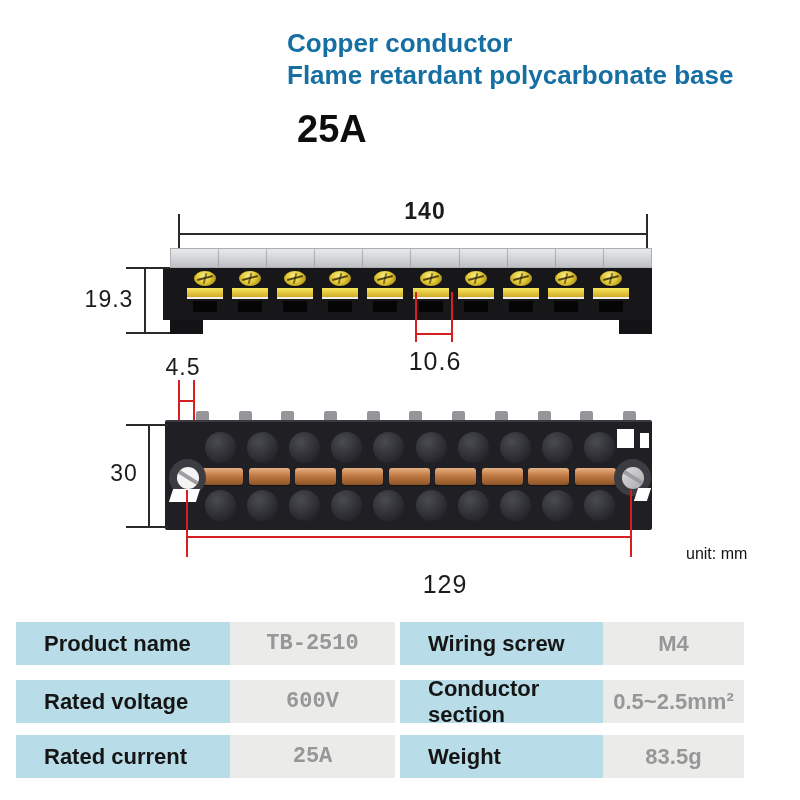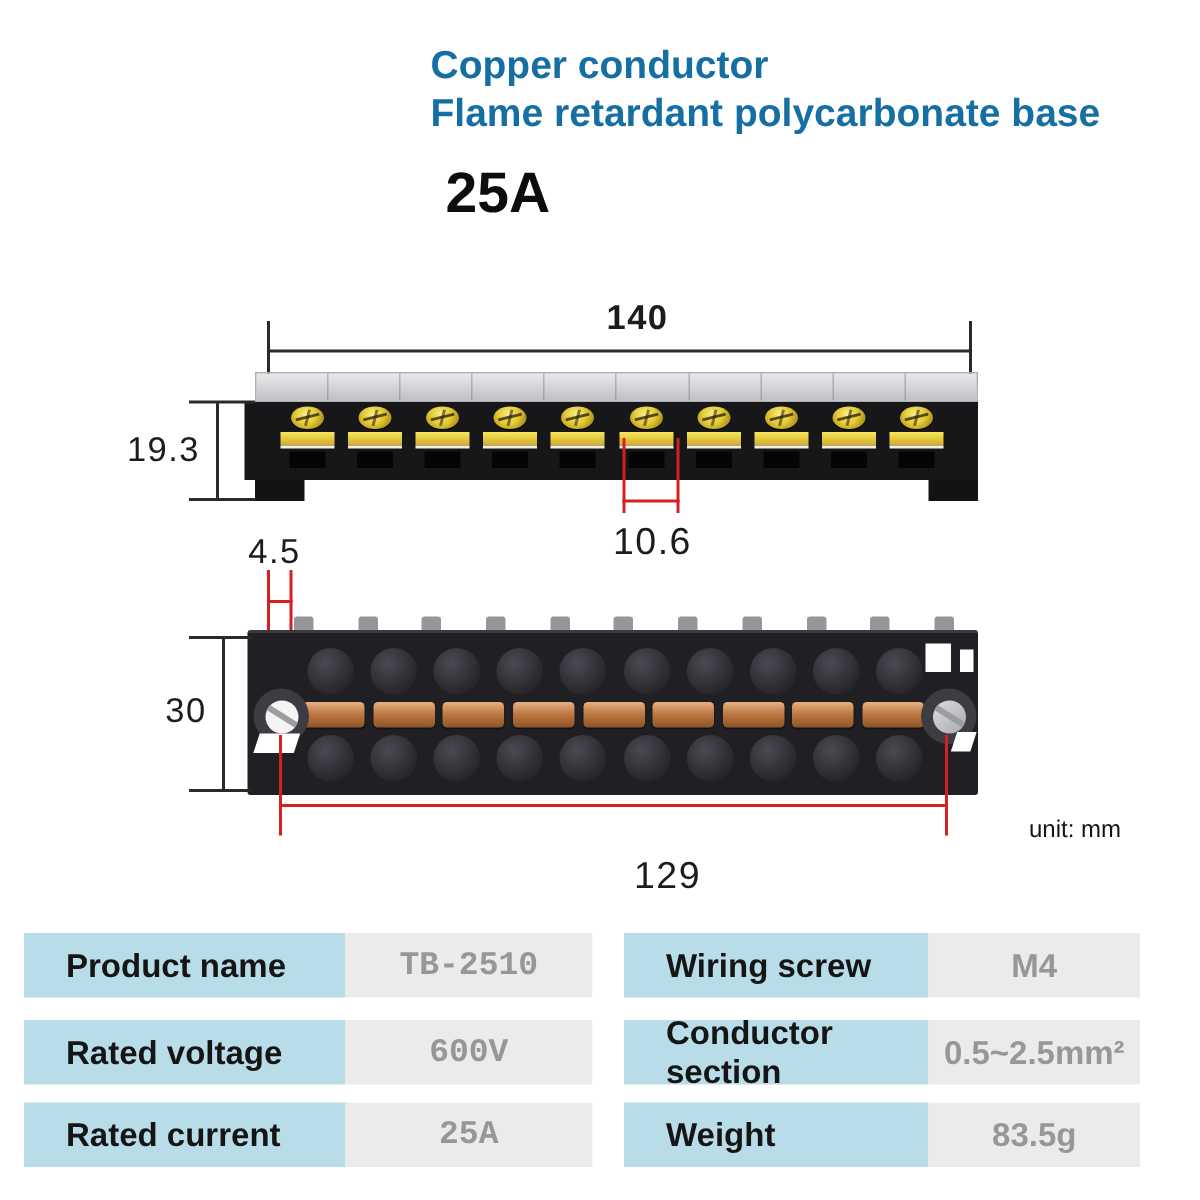--- a/index.html
+++ b/index.html
@@ -67,21 +67,21 @@
   
   .unit-note{position:absolute;left:686px;top:545px;font-size:16px;color:#141414;}
 
   
   .spec-table{position:absolute;left:16px;top:622px;width:764px;}
   .spec-row{position:absolute;left:0;width:764px;height:43px;display:flex;}
   .cell{display:flex;align-items:center;box-sizing:border-box;}
   .cell.label{background:var(--table-label-bg);color:#151515;font-weight:bold;font-size:22px;padding-left:28px;}
   .cell.value{background:var(--table-value-bg);color:var(--table-value-text);font-weight:bold;font-size:22px;justify-content:center;}
   .cell.l1{width:214px;} .cell.v1{width:165px;font-family:Liberation Mono, monospace;} .cell.gap{width:5px;background:#fff;}
-  .cell.l2{width:203px;margin-left:16px;} .cell.v2{width:141px;}
+  .cell.l2{width:203px;} .cell.v2{width:141px;}
 </style>
 </head>
 <body>
 
 <div class="canvas">
 
   <div class="hdr-line hdr-line1">Copper conductor</div>
   <div class="hdr-line hdr-line2">Flame retardant polycarbonate base</div>
   <div class="spec-title">
     <span>25A</span>

